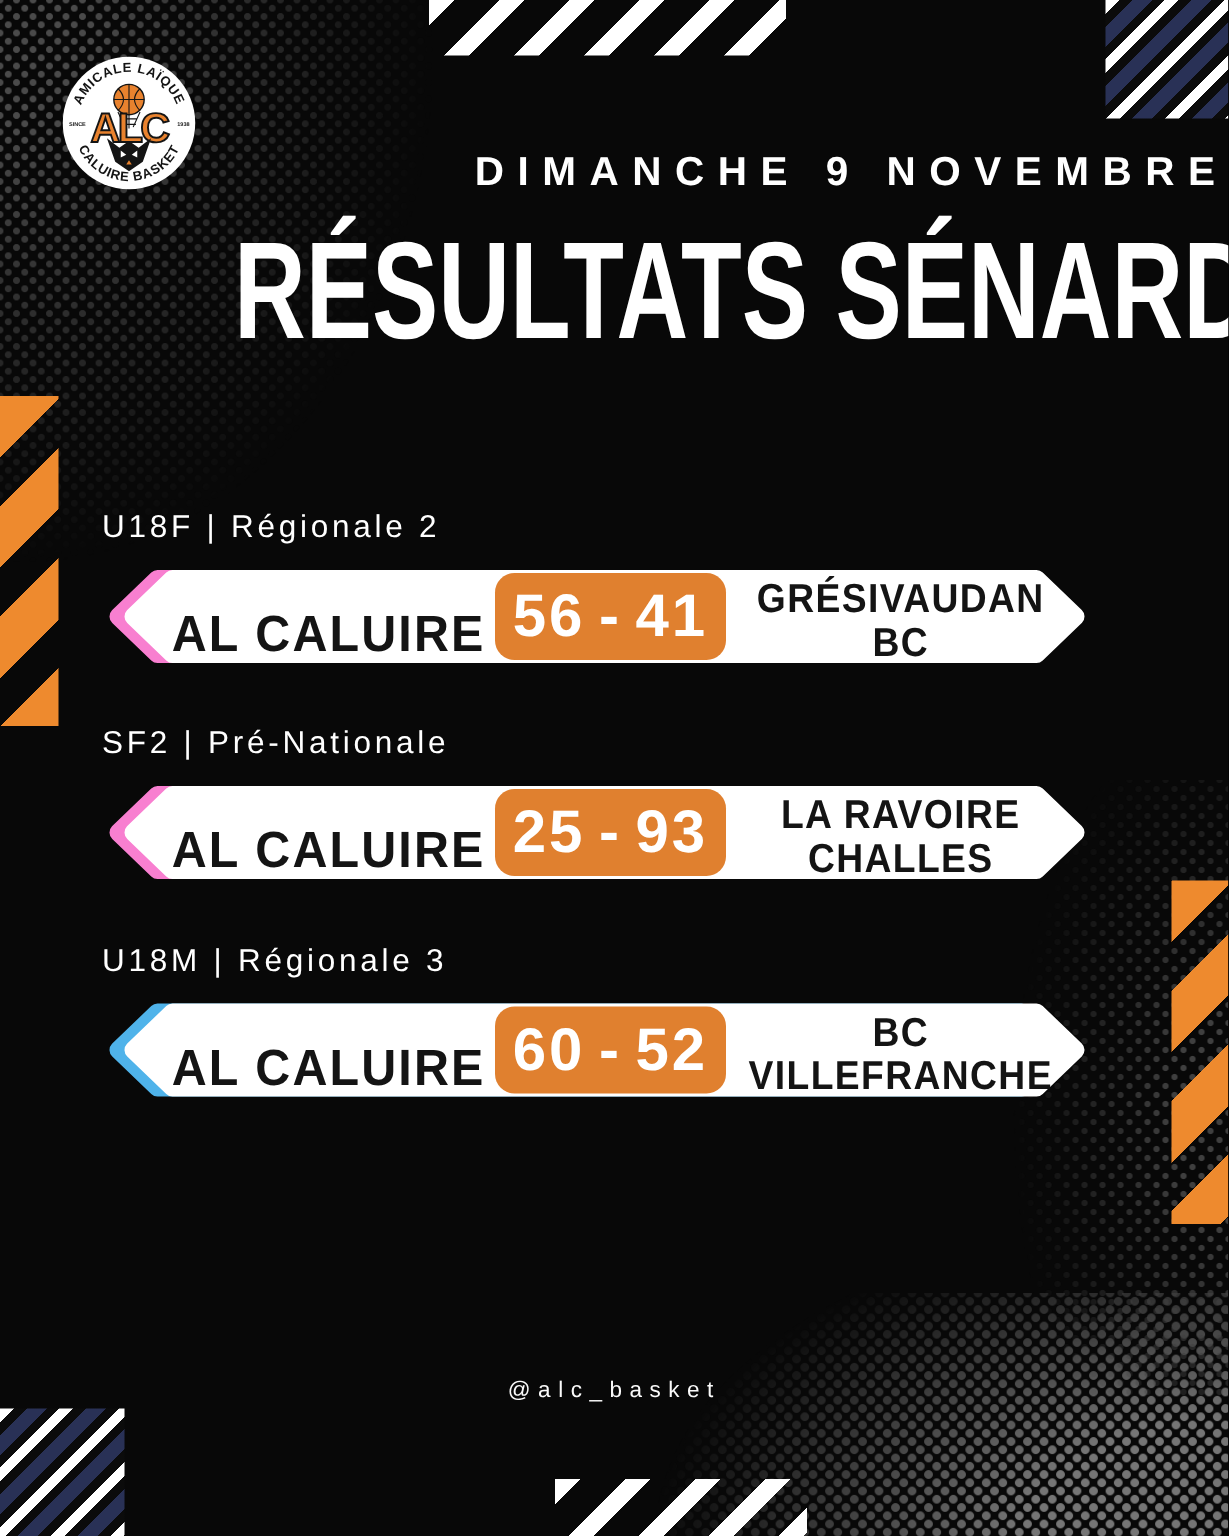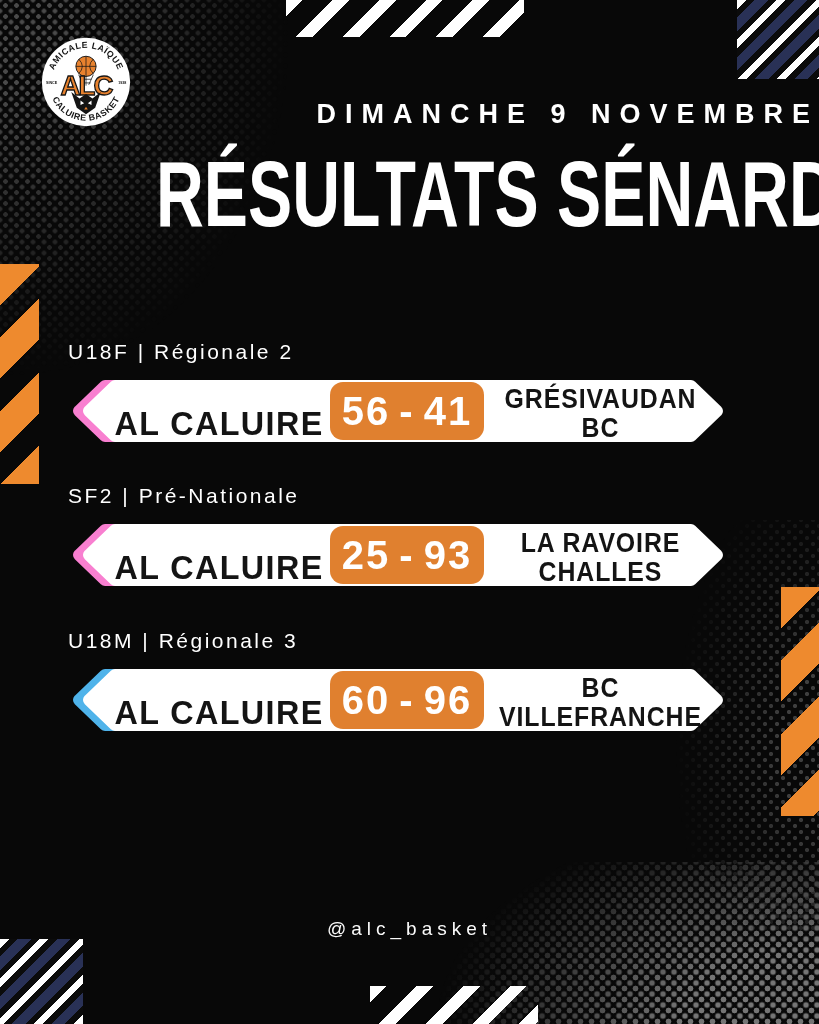--- a/index.html
+++ b/index.html
@@ -107,21 +107,21 @@
   }
   .scorebox .sep{margin:0 9px;}
   .away{
     flex:1;padding:0 14px 0 2px;text-align:center;
     font-size:27px;font-weight:700;letter-spacing:1px;color:#141414;
     line-height:1.08;transform:scaleX(.92);transform-origin:50% 50%;
   }
   
   .handle{
     position:absolute;top:918px;left:0;right:0;z-index:2;
-    text-align:center;font-size:19px;font-weight:500;letter-spacing:5px;color:#fafafa;
+    text-align:center;font-size:15px;font-weight:500;letter-spacing:5px;color:#fafafa;
   }
 </style>
 </head>
 <body>
 
 <div class="poster">
 
   <div class="dots dots-tl"></div>
   <div class="dots dots-br"></div>
   <div class="dots dots-r"></div>
@@ -211,21 +211,21 @@
     <div class="banner">
       <svg viewBox="0 0 660 64" preserveAspectRatio="none">
         <path d="M21,32 L47,7 H623 L649,32 L623,57 H47 Z" transform="translate(-10 0)" stroke-width="12" stroke-linejoin="round" fill="#4fb3ea" stroke="#4fb3ea"></path>
         <path d="M21,32 L47,7 H623 L649,32 L623,57 H47 Z" fill="#ffffff" stroke="#ffffff" stroke-width="12" stroke-linejoin="round"></path>
       </svg>
       <div class="banner-content">
         <div class="home">AL CALUIRE</div>
         <div class="scorebox">
           <span>60</span>
           <span class="sep">-</span>
-          <span>96</span>
+          <span>52</span>
         </div>
         <div class="away">BC VILLEFRANCHE</div>
       </div>
     </div>
   </section>
 
   <div class="handle">@alc_basket</div>
 
 </div>
 

